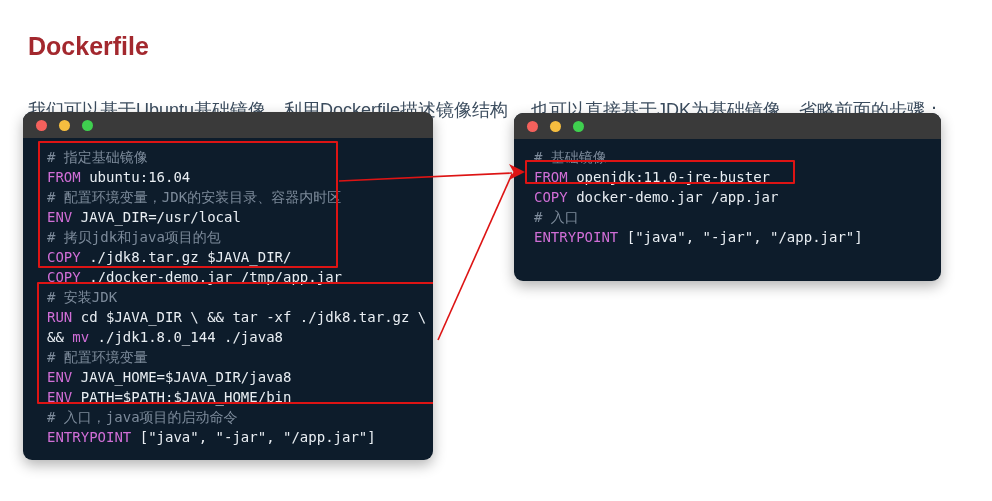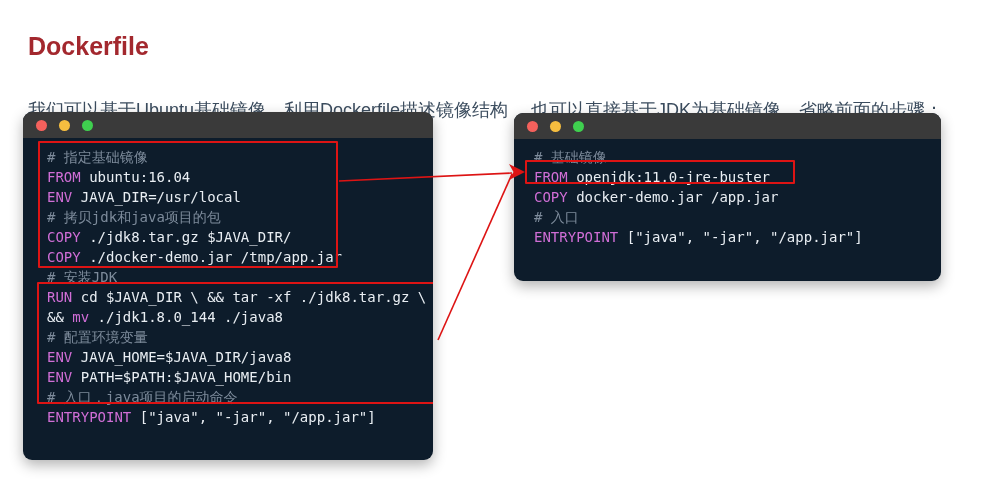--- a/index.html
+++ b/index.html
@@ -46,20 +46,21 @@
 
   <div class="window win-left">
     <div class="titlebar">
       <span class="dot dot-red"></span>
       <span class="dot dot-yellow"></span>
       <span class="dot dot-green"></span>
     </div>
     <div class="code" id="left-code">
         <div class="line"><span class="comment"># 指定基础镜像</span></div>
         <div class="line"><span class="kw">FROM</span><span class="plain"> ubuntu:16.04</span></div>
+        <div class="line"><span class="comment"># 配置环境变量，JDK的安装目录、容器内时区</span></div>
         <div class="line"><span class="kw">ENV</span><span class="plain"> JAVA_DIR=/usr/local</span></div>
         <div class="line"><span class="comment"># 拷贝jdk和java项目的包</span></div>
         <div class="line"><span class="kw">COPY</span><span class="plain"> ./jdk8.tar.gz $JAVA_DIR/</span></div>
         <div class="line"><span class="kw">COPY</span><span class="plain"> ./docker-demo.jar /tmp/app.jar</span></div>
         <div class="line"><span class="comment"># 安装JDK</span></div>
         <div class="line"><span class="kw">RUN</span><span class="plain"> cd $JAVA_DIR \ &amp;&amp; tar -xf ./jdk8.tar.gz \</span></div>
         <div class="line"><span class="plain">&amp;&amp; </span><span class="kw">mv</span><span class="plain"> ./jdk1.8.0_144 ./java8</span></div>
         <div class="line"><span class="comment"># 配置环境变量</span></div>
         <div class="line"><span class="kw">ENV</span><span class="plain"> JAVA_HOME=$JAVA_DIR/java8</span></div>
         <div class="line"><span class="kw">ENV</span><span class="plain"> PATH=$PATH:$JAVA_HOME/bin</span></div>

